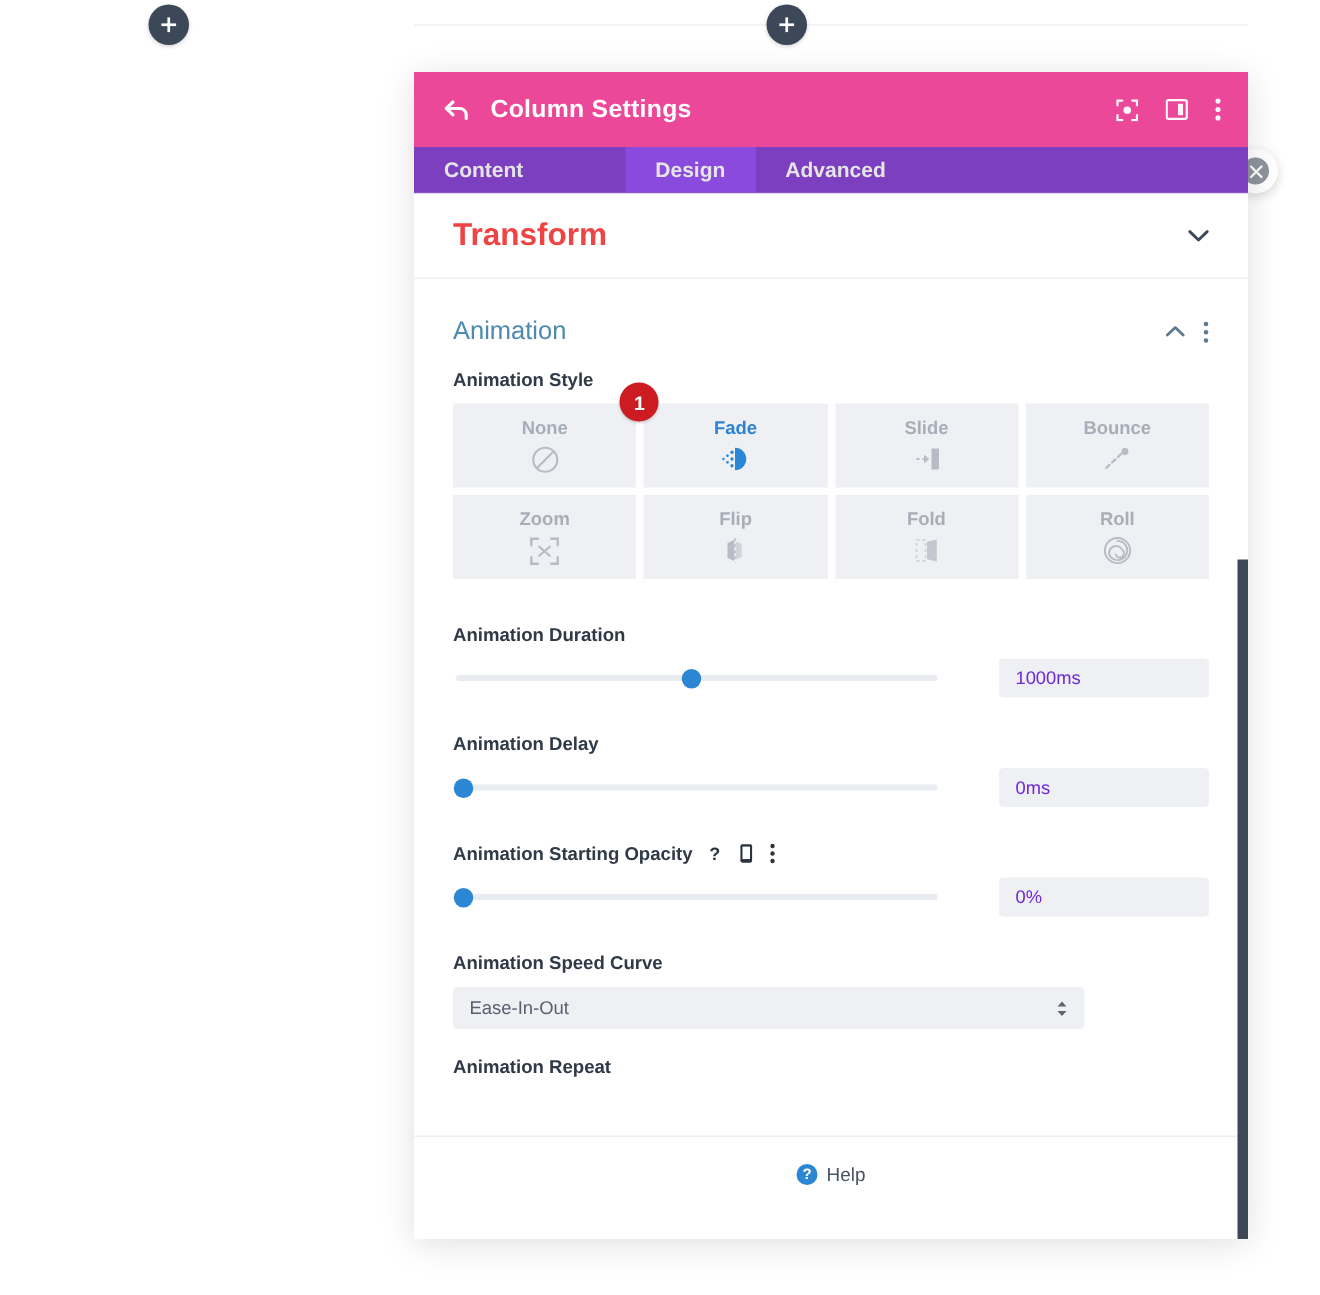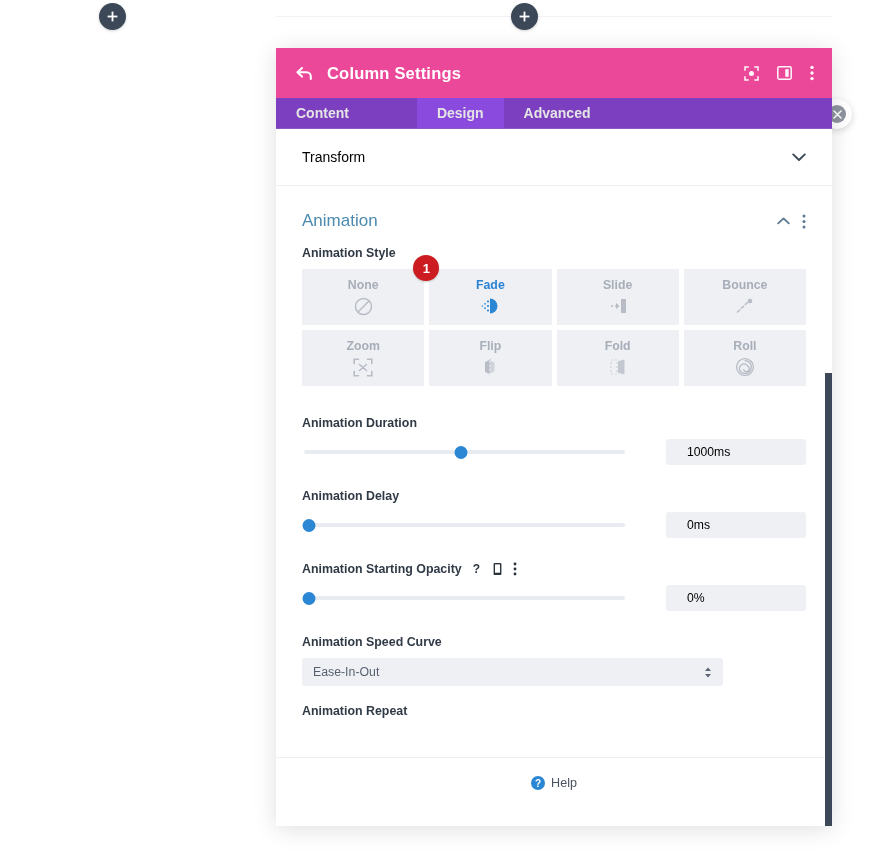--- a/index.html
+++ b/index.html
@@ -101,21 +101,21 @@
 
   
   .section-collapsed {
     height: 57px;
     display: flex; align-items: center; justify-content: space-between;
     padding: 0 26px 0 26px;
     border-bottom: 1px solid #f0f0f2;
     cursor: pointer;
   }
   .section-collapsed .stitle {
-    font-size: 14px; color: #000000; font-weight: 400;
+    font-size: 21px; color: #ef4444; font-weight: 700;
   }
   .chev { color:#3c4857; display:flex; align-items:center; }
 
   
   .section-open { padding: 0 26px; }
   .section-open-head {
     height: 50px; display:flex; align-items:center; justify-content: space-between;
     margin-top: 10px;
   }
   .section-open-head .stitle {
@@ -181,22 +181,22 @@
   .track { position:absolute; left:0; right:0; height: 4px; background:#e8ecf1; border-radius: 2px; }
   .thumb {
     position:absolute; width: 13px; height: 13px; border-radius: 50%;
     background: #2b87d4; transform: translateX(-50%);
   }
   .value-box {
     width: 140px; height: 26px;
     background: #eef0f4;
     border-radius: 3px;
     display:flex; align-items:center;
-    padding: 0 21px;
-    font-size: 12.2px; color: #000000;
+    padding: 0 11px;
+    font-size: 12.2px; color: #6d28d9;
     cursor: text;
   }
 
   .spacer-18 { height: 18px; }
   .spacer-24 { height: 24px; }
   .spacer-30 { height: 30px; }
 
   
   .select-box {
     width: 421px; height: 28px;

